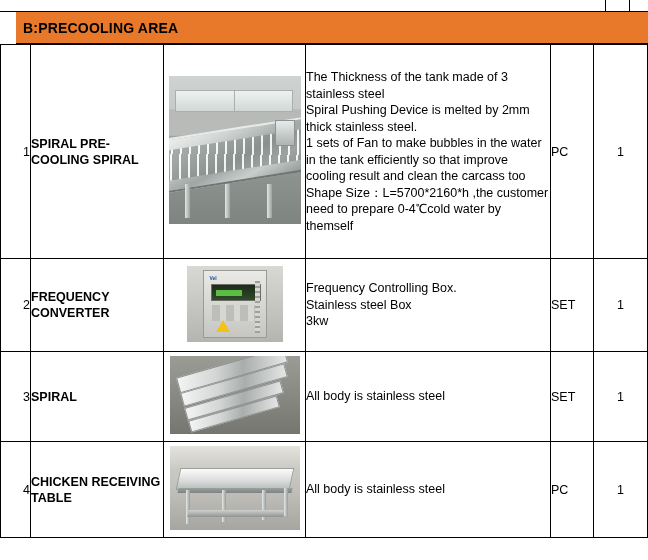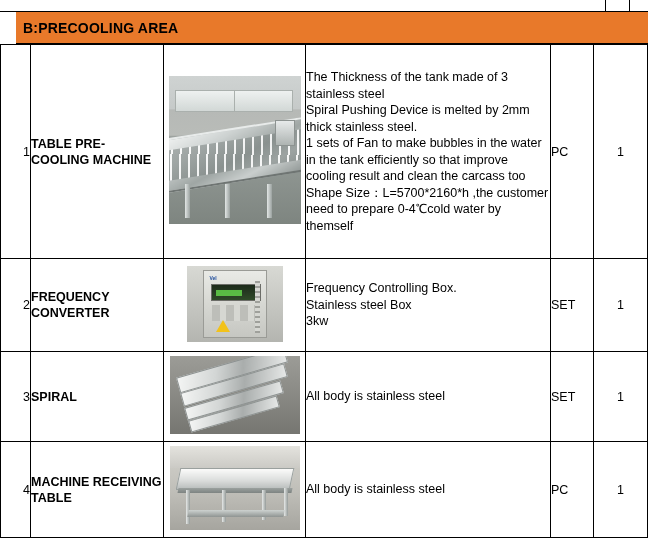--- a/index.html
+++ b/index.html
@@ -270,21 +270,21 @@
         <col class="c-name">
         <col class="c-img">
         <col class="c-desc">
         <col class="c-unit">
         <col class="c-qty">
     </colgroup>
     <tbody>
 
       <tr style="height:214px;">
         <td class="no">1</td>
-        <td class="name">TABLE PRE-COOLING MACHINE</td>
+        <td class="name">SPIRAL PRE-COOLING SPIRAL</td>
         <td class="imgcell">
           <span class="photo photo-spiral">
             <span class="floor"></span>
             <span class="wallwin"></span>
             <span class="trough">
                 <span class="spiral"></span>
               </span>
             <span class="leg l1"></span><span class="leg l2"></span><span class="leg l3"></span>
             <span class="panel"></span>
           </span>
@@ -329,21 +329,21 @@
             <span class="sheet s4"></span>
           </span>
         </td>
         <td class="desc" style="vertical-align:middle;">All body is stainless steel</td>
         <td class="unit">SET</td>
         <td class="qty">1</td>
       </tr>
 
       <tr style="height:96px;">
         <td class="no">4</td>
-        <td class="name">MACHINE RECEIVING TABLE</td>
+        <td class="name">CHICKEN RECEIVING TABLE</td>
         <td class="imgcell">
           <span class="photo photo-table">
             <span class="backwall"></span>
             <span class="top"></span>
             <span class="lip"></span>
             <span class="tleg g1"></span><span class="tleg g2"></span>
             <span class="tleg g3"></span><span class="tleg g4"></span>
             <span class="shelf"></span>
           </span>
         </td>

